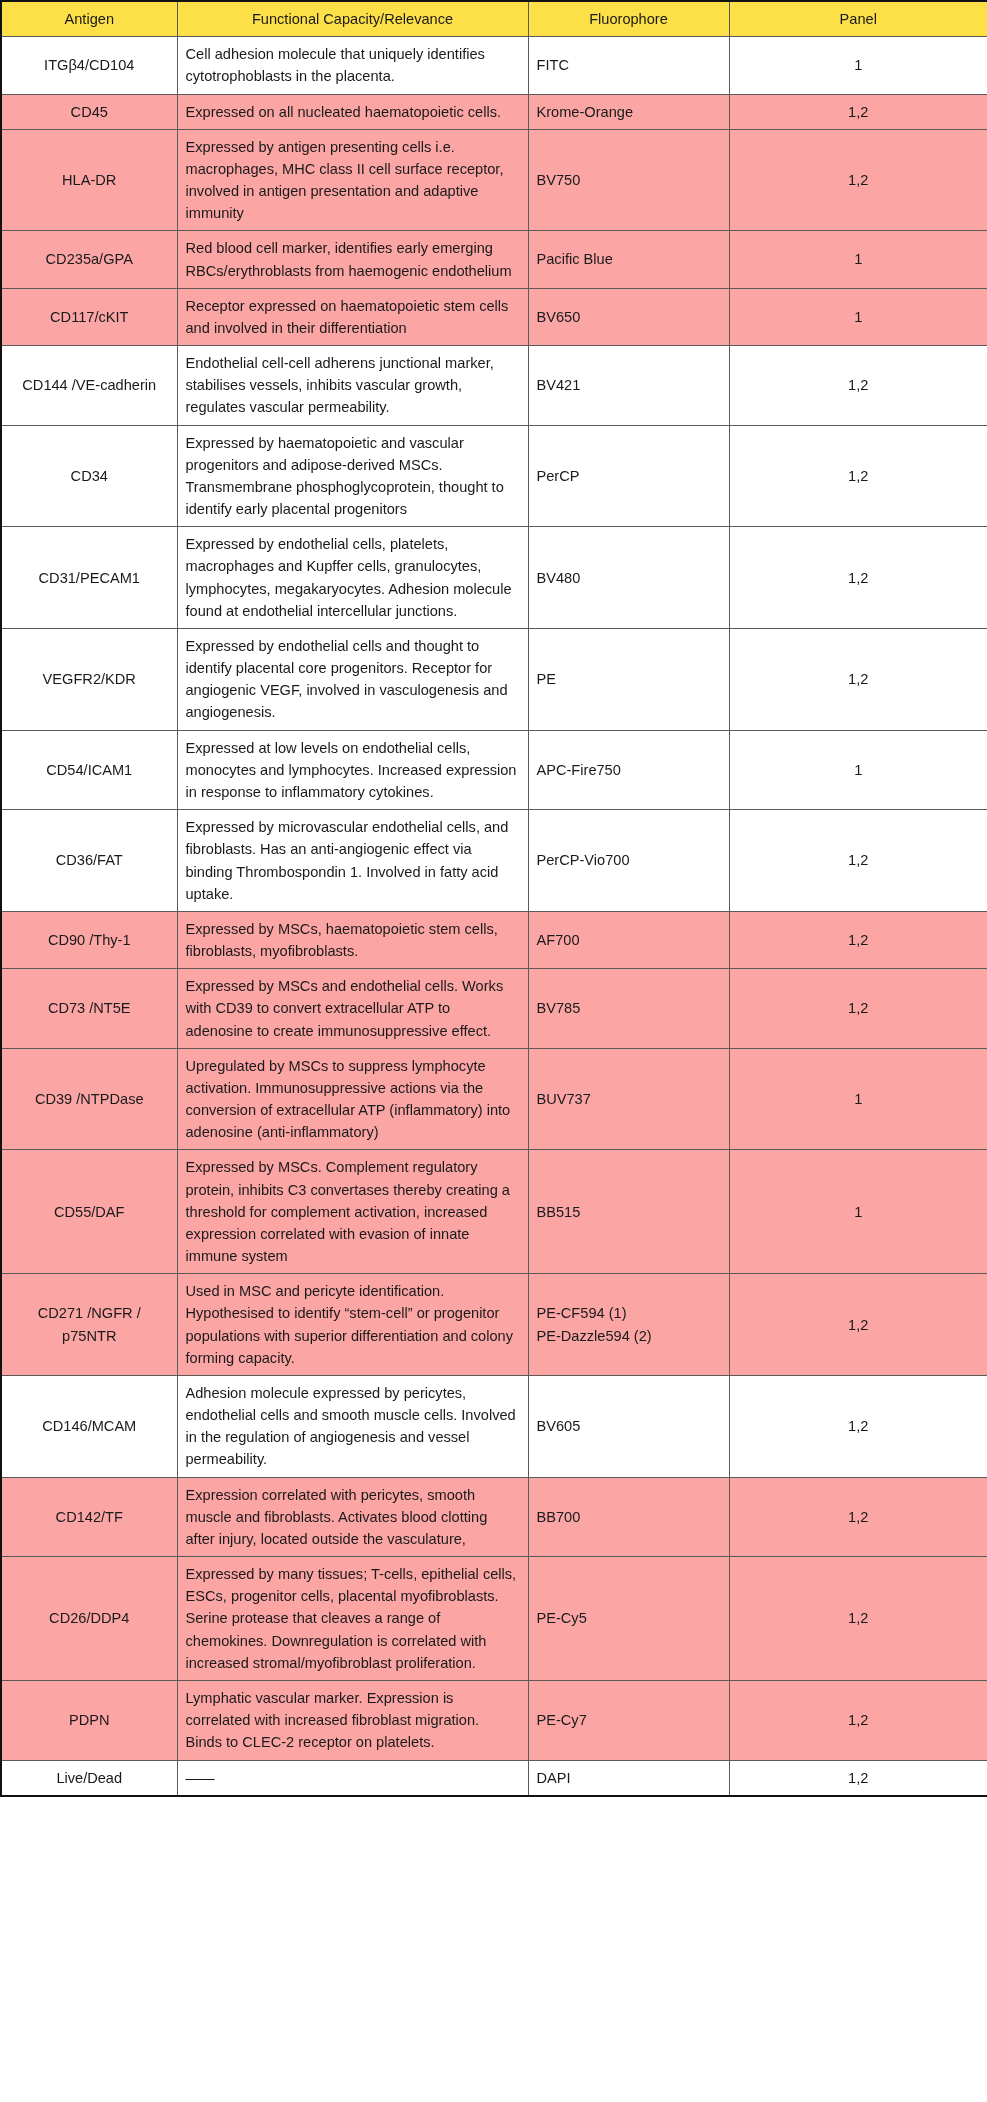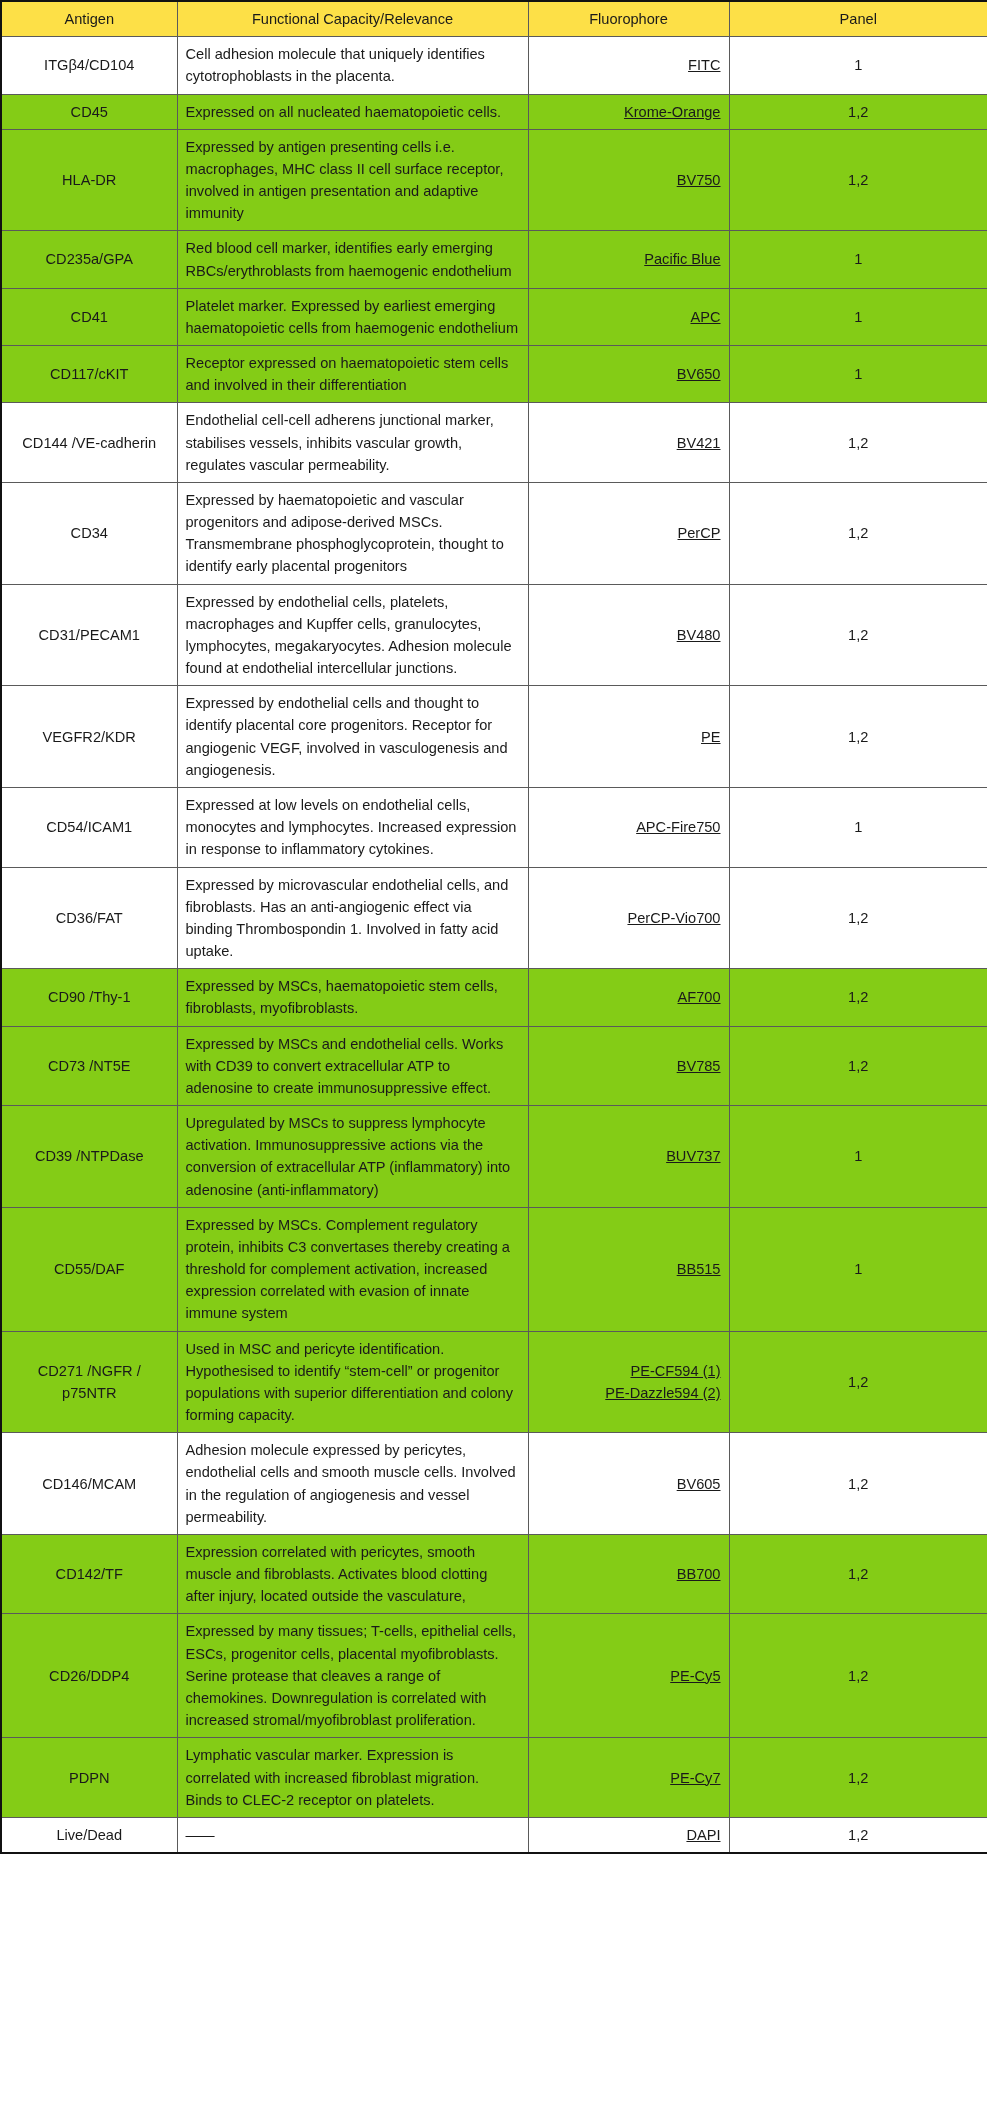--- a/index.html
+++ b/index.html
@@ -57,28 +57,27 @@
 
   td.cell-antigen {
     text-align: center;
   }
   td.cell-function {
     text-align: left;
     padding-left: 10px;
     padding-right: 10px;
   }
   td.cell-fluorophore {
-    text-align: right;
-    text-decoration: underline;
+    text-align: left;
   }
   td.cell-panel {
     text-align: center;
   }
 
-  tr.row-shaded td { background: #84cc16; }
+  tr.row-shaded td { background: #fca5a5; }
   tr.row-plain  td { background: #ffffff; }
 
   .dash-cell {
     text-align: left;
     padding-left: 10px;
   }
 
   .fluoro-multiline { white-space: pre-line; }
 </style>
 </head>
@@ -118,26 +117,20 @@
         <td class="cell-fluorophore">BV750</td>
         <td class="cell-panel">1,2</td>
       </tr>
       <tr class="row-shaded">
         <td class="cell-antigen">CD235a/GPA</td>
         <td class="cell-function">Red blood cell marker, identifies early emerging RBCs/erythroblasts from haemogenic endothelium</td>
         <td class="cell-fluorophore">Pacific Blue</td>
         <td class="cell-panel">1</td>
       </tr>
       <tr class="row-shaded">
-        <td class="cell-antigen">CD41</td>
-        <td class="cell-function">Platelet marker. Expressed by earliest emerging haematopoietic cells from haemogenic endothelium</td>
-        <td class="cell-fluorophore">APC</td>
-        <td class="cell-panel">1</td>
-      </tr>
-      <tr class="row-shaded">
         <td class="cell-antigen">CD117/cKIT</td>
         <td class="cell-function">Receptor expressed on haematopoietic stem cells and involved in their differentiation</td>
         <td class="cell-fluorophore">BV650</td>
         <td class="cell-panel">1</td>
       </tr>
       <tr class="row-plain">
         <td class="cell-antigen">CD144 /VE-cadherin</td>
         <td class="cell-function">Endothelial cell-cell adherens junctional marker, stabilises vessels, inhibits vascular growth, regulates vascular permeability.</td>
         <td class="cell-fluorophore">BV421</td>
         <td class="cell-panel">1,2</td>

